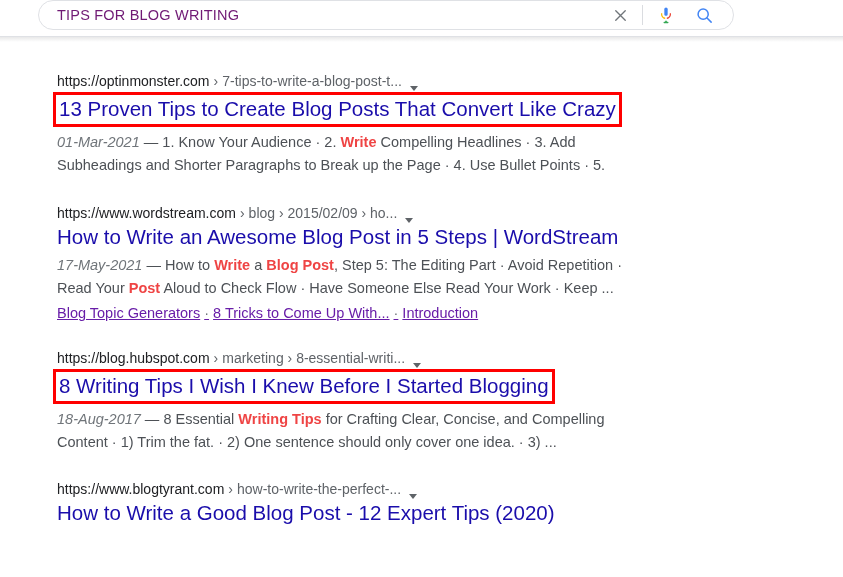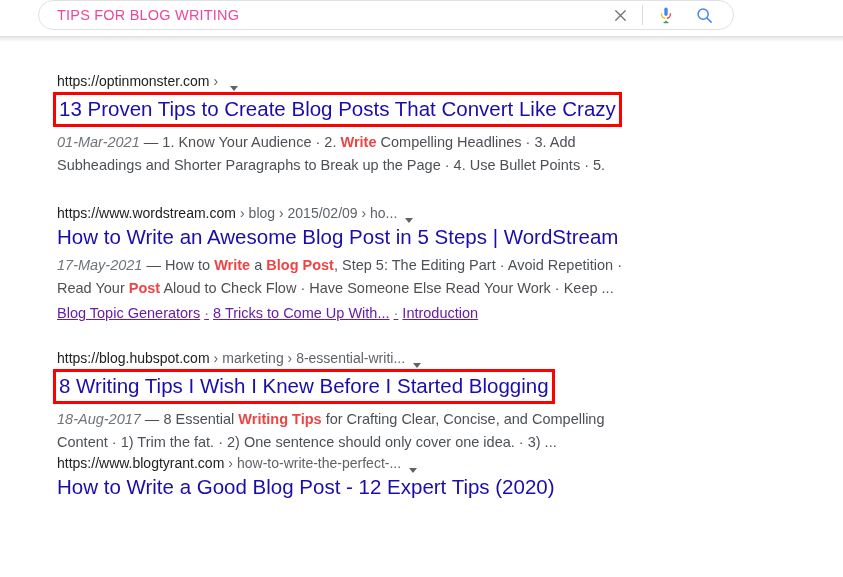--- a/index.html
+++ b/index.html
@@ -29,21 +29,21 @@
     background: #ffffff;
     display: flex;
     align-items: center;
   }
   #search-input {
     border: none;
     outline: none;
     background: transparent;
     font-family: "Liberation Sans", sans-serif;
     font-size: 14.5px;
-    color: #ec4899;
+    color: #701a75;
     letter-spacing: .2px;
     margin-left: 18px;
     flex: 1 1 auto;
     height: 26px;
     padding: 0;
   }
   .sb-btn {
     flex: 0 0 auto;
     display: flex;
     align-items: center;
@@ -180,20 +180,21 @@
 
   <div id="header-rule"></div>
   <div id="header-shadow"></div>
 </div>
 
 <div id="results">
     <div class="result" style="top: 30px;">
       <div class="crumb">
         <span class="dom">https://optinmonster.com</span>
         <span class="sep">›</span>
+        <span class="path">7-tips-to-write-a-blog-post-t...</span>
         <span class="caret"></span>
       </div>
       <div class="title-wrap"><a class="title boxed">13 Proven Tips to Create Blog Posts That Convert Like Crazy</a></div>
       <div class="snippet"><span class="date">01-Mar-2021</span><span> — 1. Know Your Audience · 2. </span><b>Write</b><span> Compelling Headlines · 3. Add Subheadings and Shorter Paragraphs to Break up the Page · 4. Use Bullet Points · 5.</span></div>
     </div>
     <div class="result" style="top: 162px;">
       <div class="crumb">
         <span class="dom">https://www.wordstream.com</span>
         <span class="sep">›</span>
         <span class="path">blog › 2015/02/09 › ho...</span>
@@ -206,21 +207,21 @@
     <div class="result" style="top: 307px;">
       <div class="crumb">
         <span class="dom">https://blog.hubspot.com</span>
         <span class="sep">›</span>
         <span class="path">marketing › 8-essential-writi...</span>
         <span class="caret"></span>
       </div>
       <div class="title-wrap"><a class="title boxed">8 Writing Tips I Wish I Knew Before I Started Blogging</a></div>
       <div class="snippet"><span class="date">18-Aug-2017</span><span> — 8 Essential </span><b>Writing Tips</b><span> for Crafting Clear, Concise, and Compelling Content · 1) Trim the fat. · 2) One sentence should only cover one idea. · 3) ...</span></div>
     </div>
-    <div class="result" style="top: 412px;">
+    <div class="result" style="top: 438px;">
       <div class="crumb">
         <span class="dom">https://www.blogtyrant.com</span>
         <span class="sep">›</span>
         <span class="path">how-to-write-the-perfect-...</span>
         <span class="caret"></span>
       </div>
       <div class="title-wrap"><a class="title">How to Write a Good Blog Post - 12 Expert Tips (2020)</a></div>
     </div>
   </div>
 

